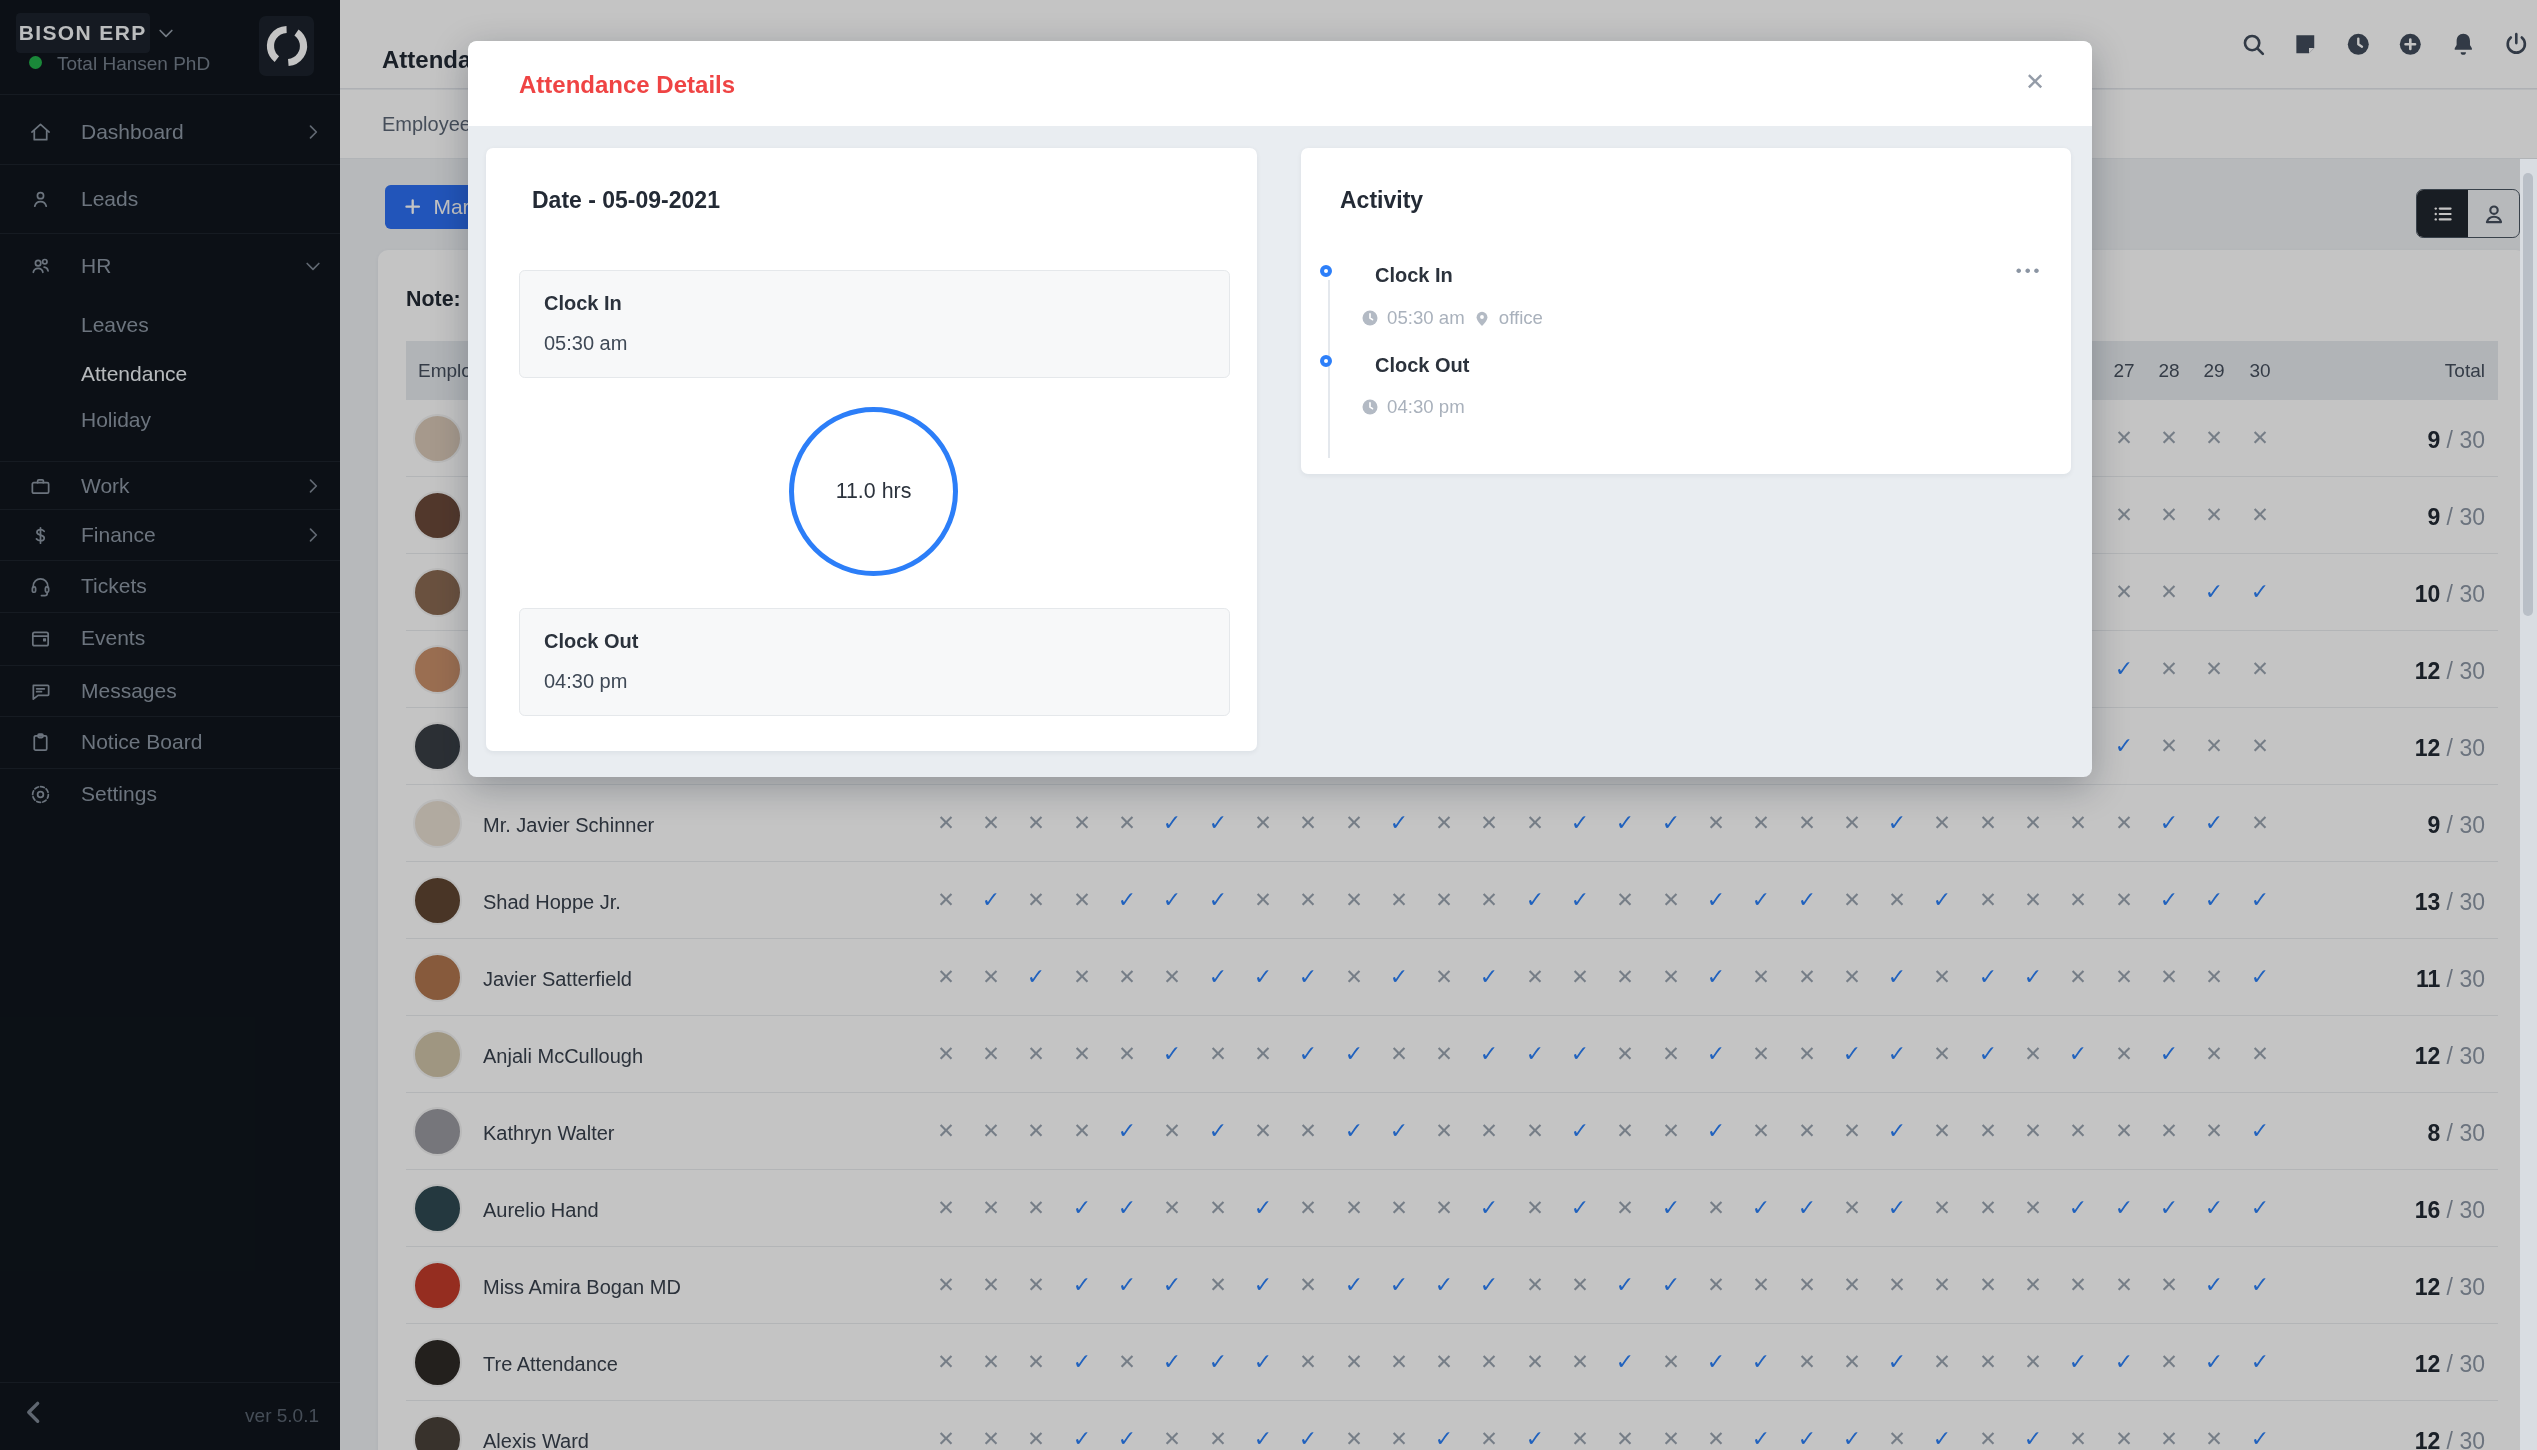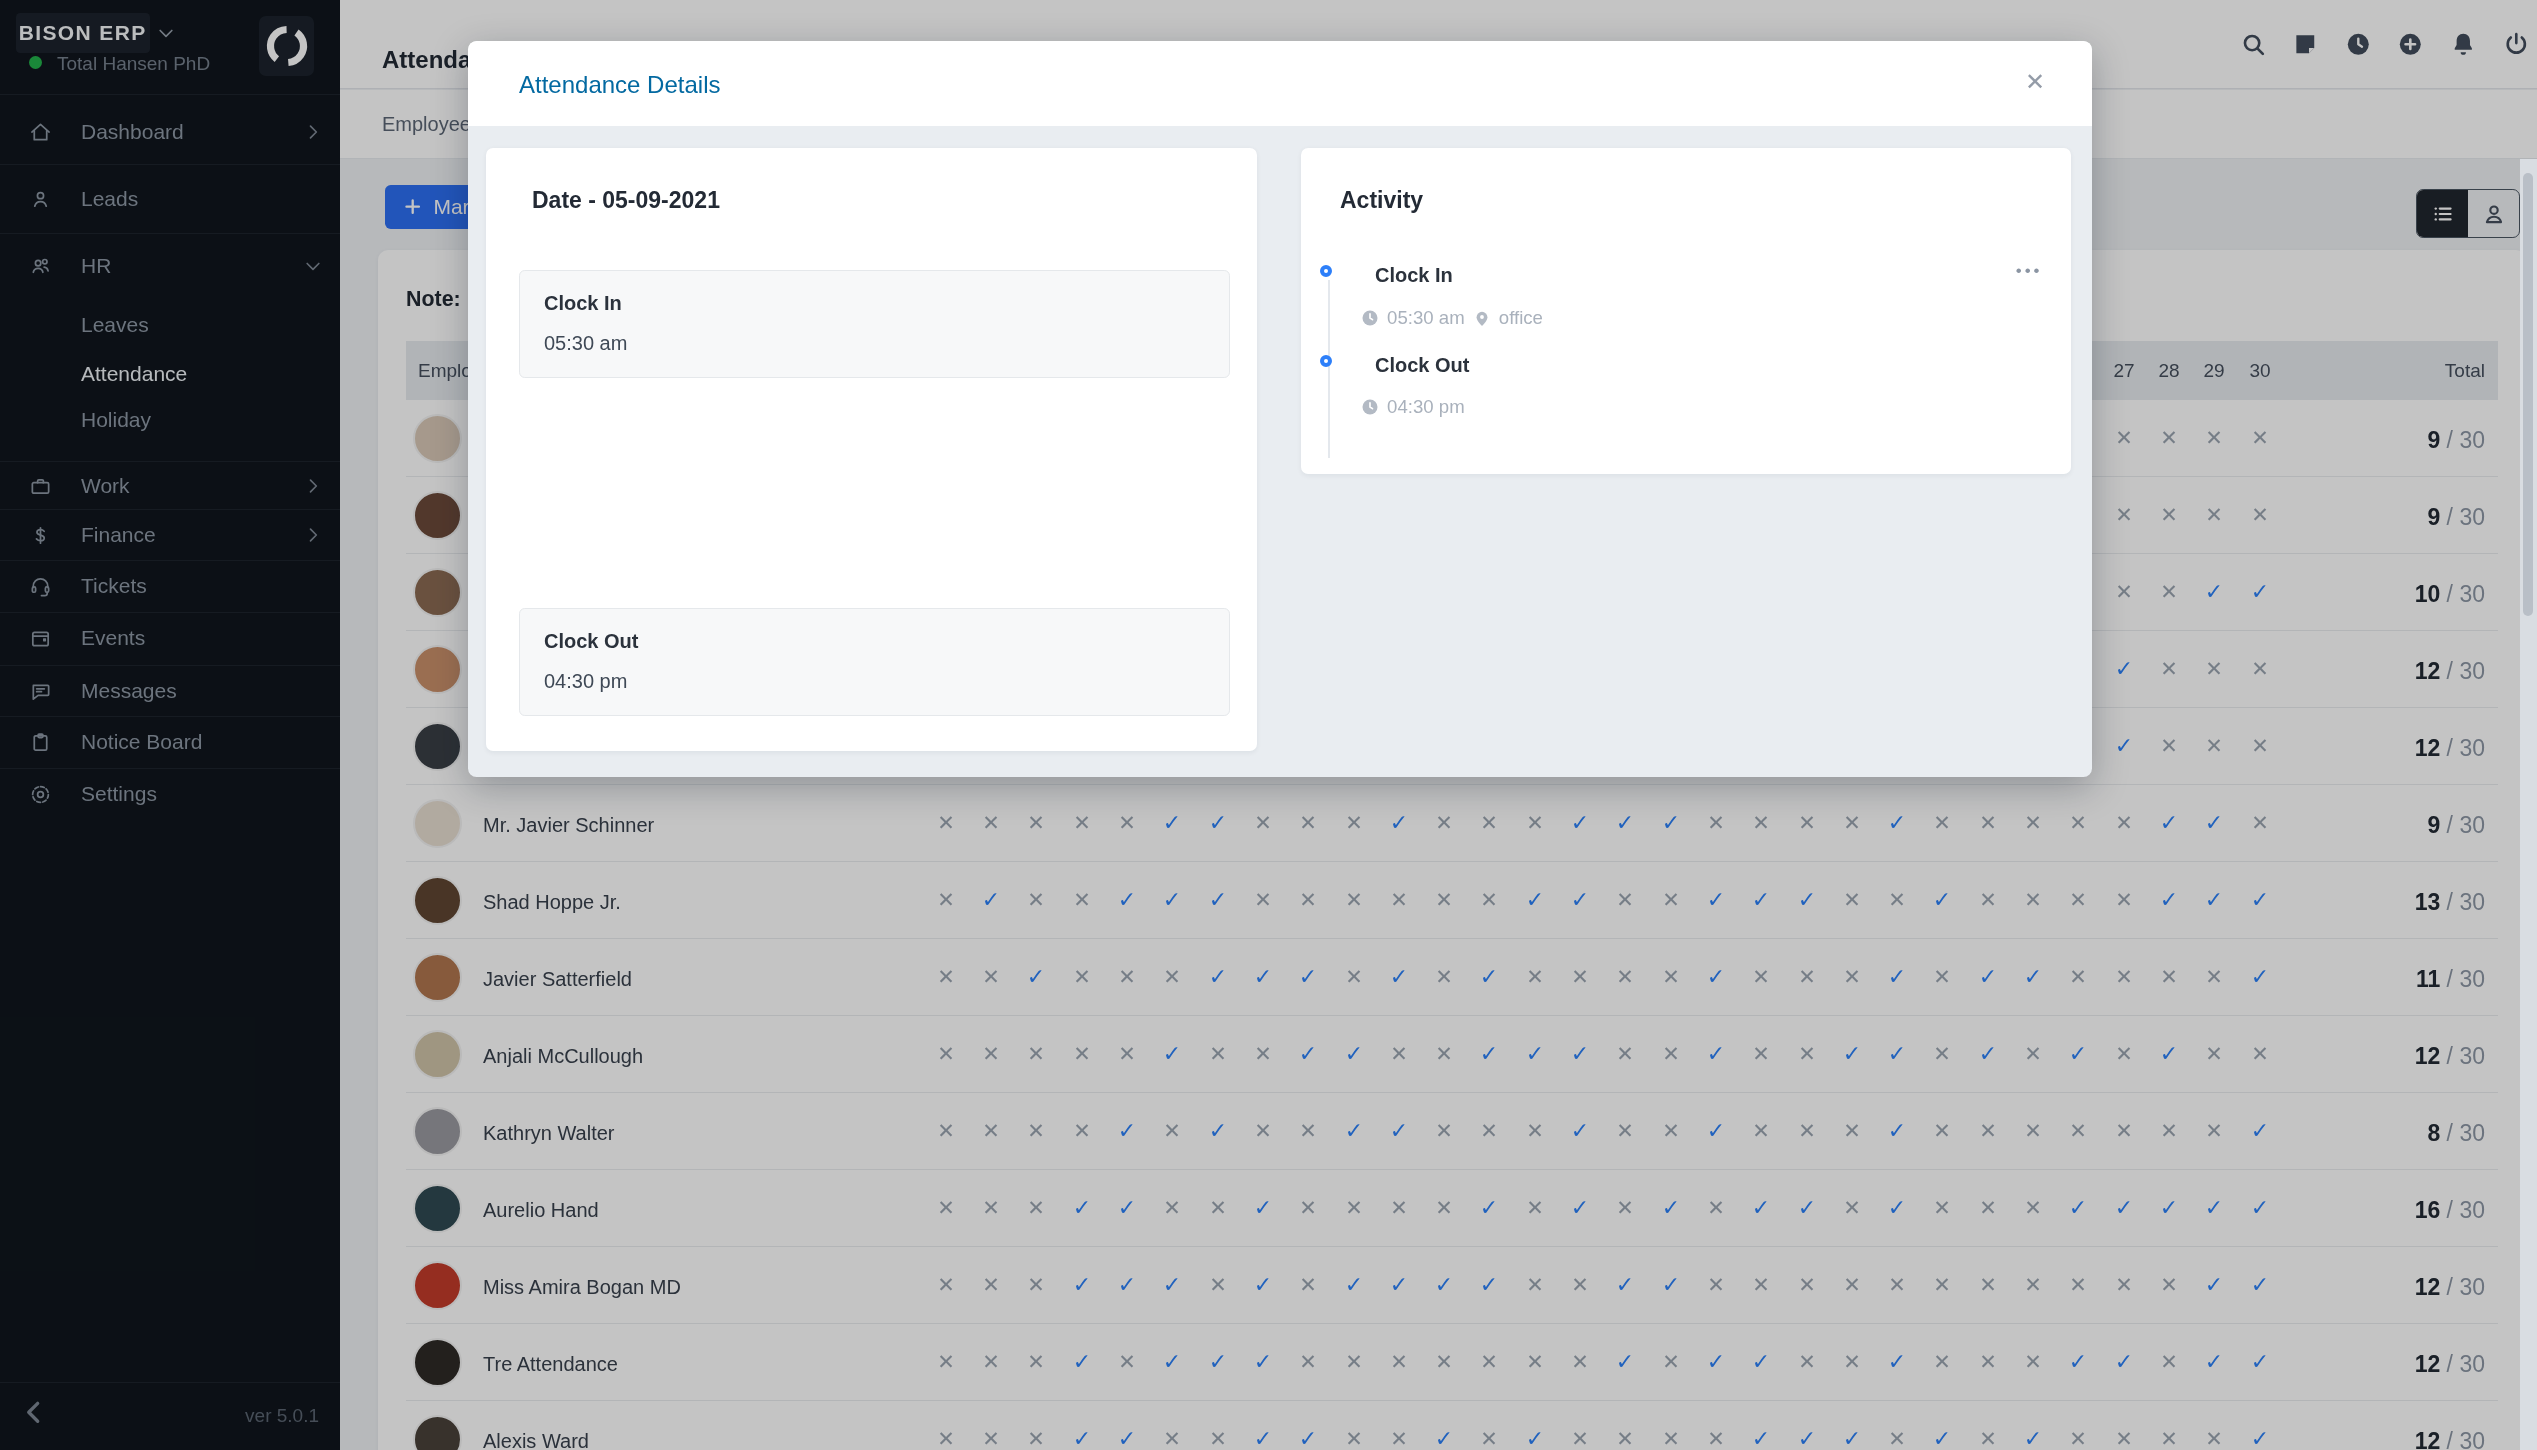--- a/index.html
+++ b/index.html
@@ -56,21 +56,21 @@
   .mark.x{color:#9aa4b0;font-size:21px;}
   .total{position:absolute;right:13px;top:27px;font-size:23px;}
   .total .tp{color:#232a34;font-weight:700;}
   .total .ts,.total .tt{color:#8c96a4;}
 
   
   .overlay{position:absolute;left:0;top:0;width:2538px;height:1451px;background:rgba(0,0,0,.23);z-index:50;}
   .modal{position:absolute;left:468px;top:41px;width:1624px;height:736px;background:#e9edf1;border-radius:8.6px;z-index:60;
     box-shadow:0 10px 36px rgba(10,20,35,.28);overflow:hidden;}
   .modal-head{position:absolute;left:0;top:0;width:100%;height:85px;background:#fff;}
-  .modal-title{position:absolute;left:51px;top:30px;font-size:24px;font-weight:400;color:#0369a1;}
+  .modal-title{position:absolute;left:51px;top:30px;font-size:24px;font-weight:700;color:#ef4444;}
   .modal-close{position:absolute;right:37px;top:27px;font-size:24px;color:#949ca8;cursor:pointer;padding:0 10px;}
   .mcard{position:absolute;background:#fff;border-radius:7.1px;box-shadow:0 1.4px 5.7px rgba(25,35,50,.06);}
   .date-card{left:18px;top:107px;width:771px;height:603px;}
   .act-card{left:833px;top:107px;width:770px;height:326px;}
   .mcard h2{position:absolute;left:34px;top:27px;margin:12px;font-size:23px;font-weight:700;color:#232a35;}
   .act-card h2{left:27px;}
   .time-box{position:absolute;left:33px;width:711px;background:#f7f8f9;border:0.7px solid #e5e8eb;border-radius:5.7px;padding:21.4px 24px;}
   .tb-label{font-size:20px;font-weight:700;color:#2b323c;margin-bottom:17px;}
   .tb-time{font-size:20px;color:#3f4956;}
   .dur-circle{position:absolute;left:303px;top:259px;width:169px;height:169px;border:5.7px solid #2c7ef8;border-radius:50%;
@@ -749,20 +749,23 @@
       <span class="modal-title">Attendance Details</span>
       <span class="modal-close">✕</span>
     </div>
 
     <div class="mcard date-card">
       <h2>Date - 05-09-2021</h2>
       <div class="time-box" style="top:122px">
         <div class="tb-label">Clock In</div>
         <div class="tb-time">05:30 am</div>
       </div>
+      <div class="dur-circle">
+        <span>11.0 hrs</span>
+      </div>
       <div class="time-box" style="top:460px">
         <div class="tb-label">Clock Out</div>
         <div class="tb-time">04:30 pm</div>
       </div>
     </div>
 
     <div class="mcard act-card">
       <h2>Activity</h2>
       <span class="dots-menu">•••</span>
       <div class="tl-line"></div>

